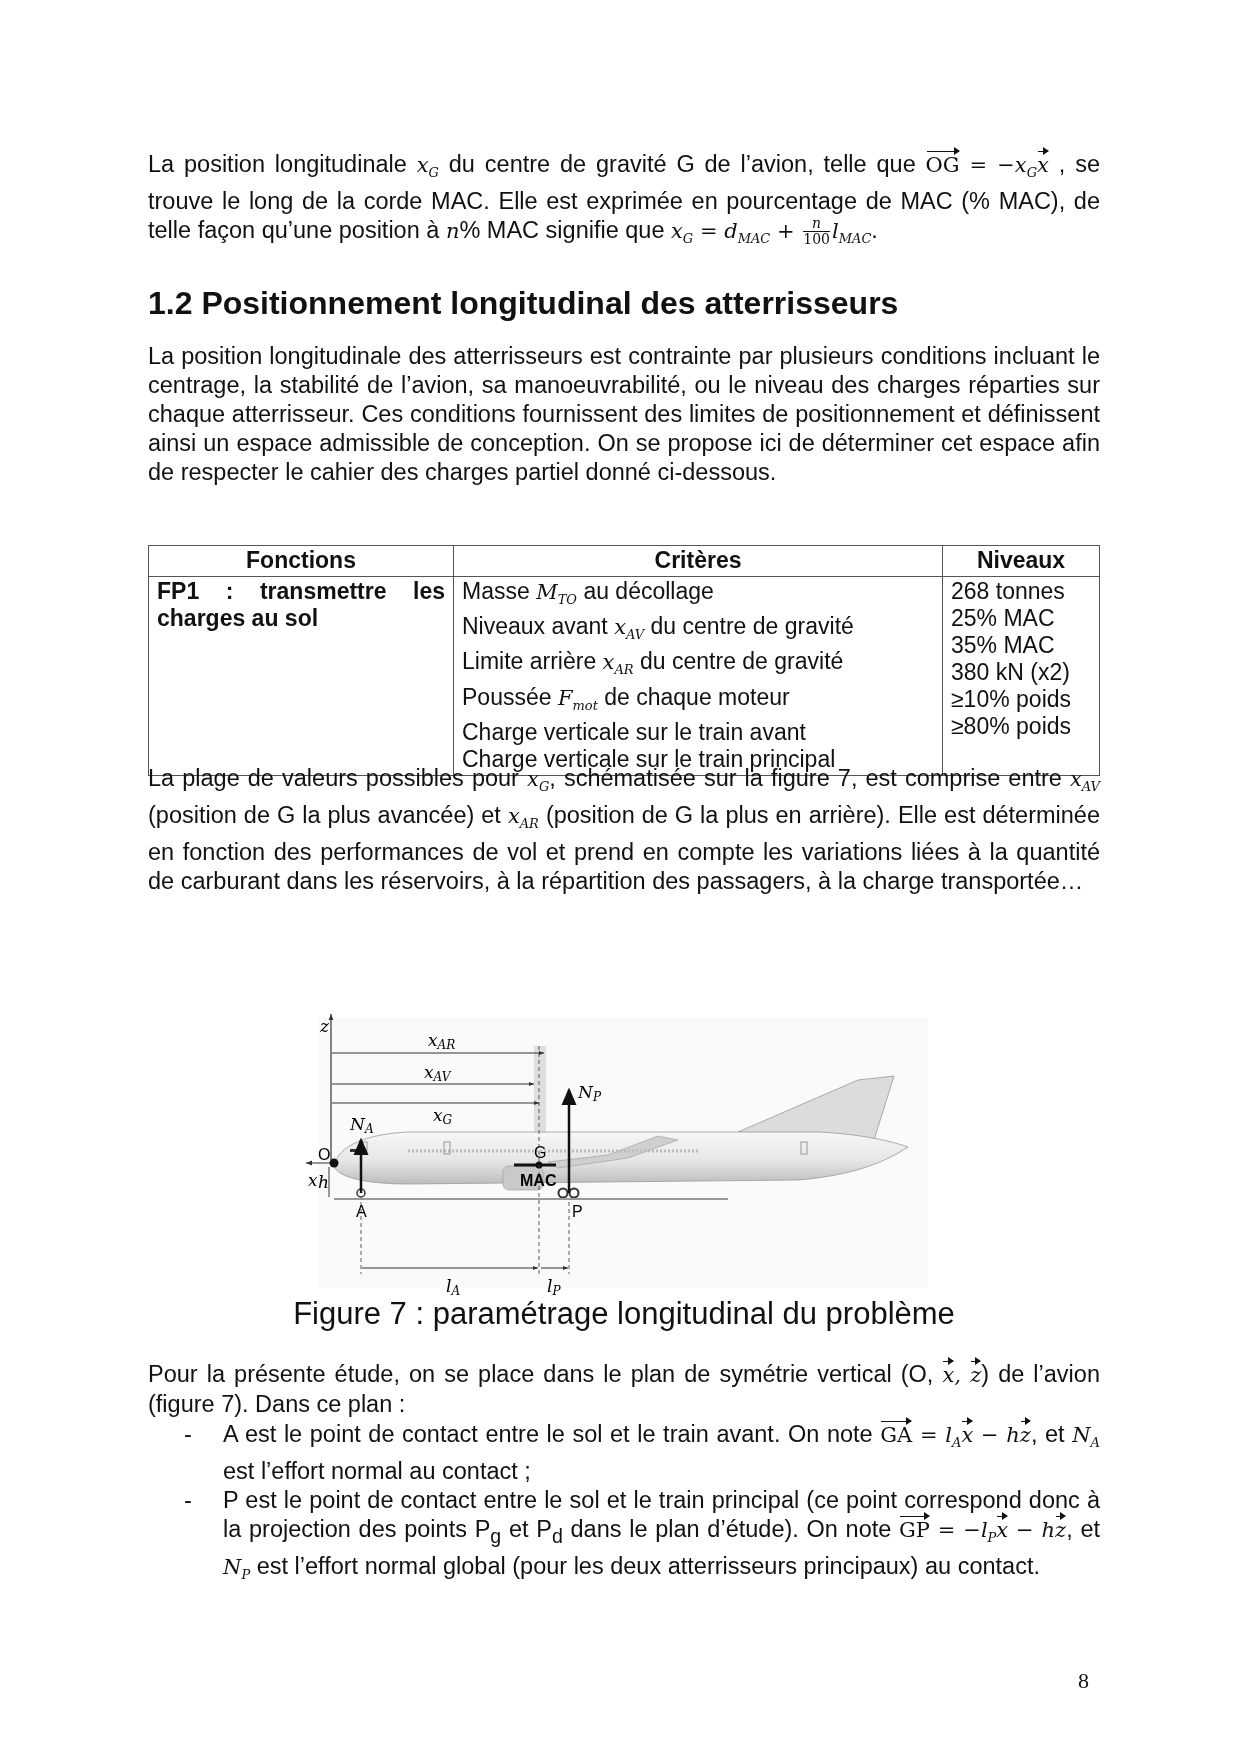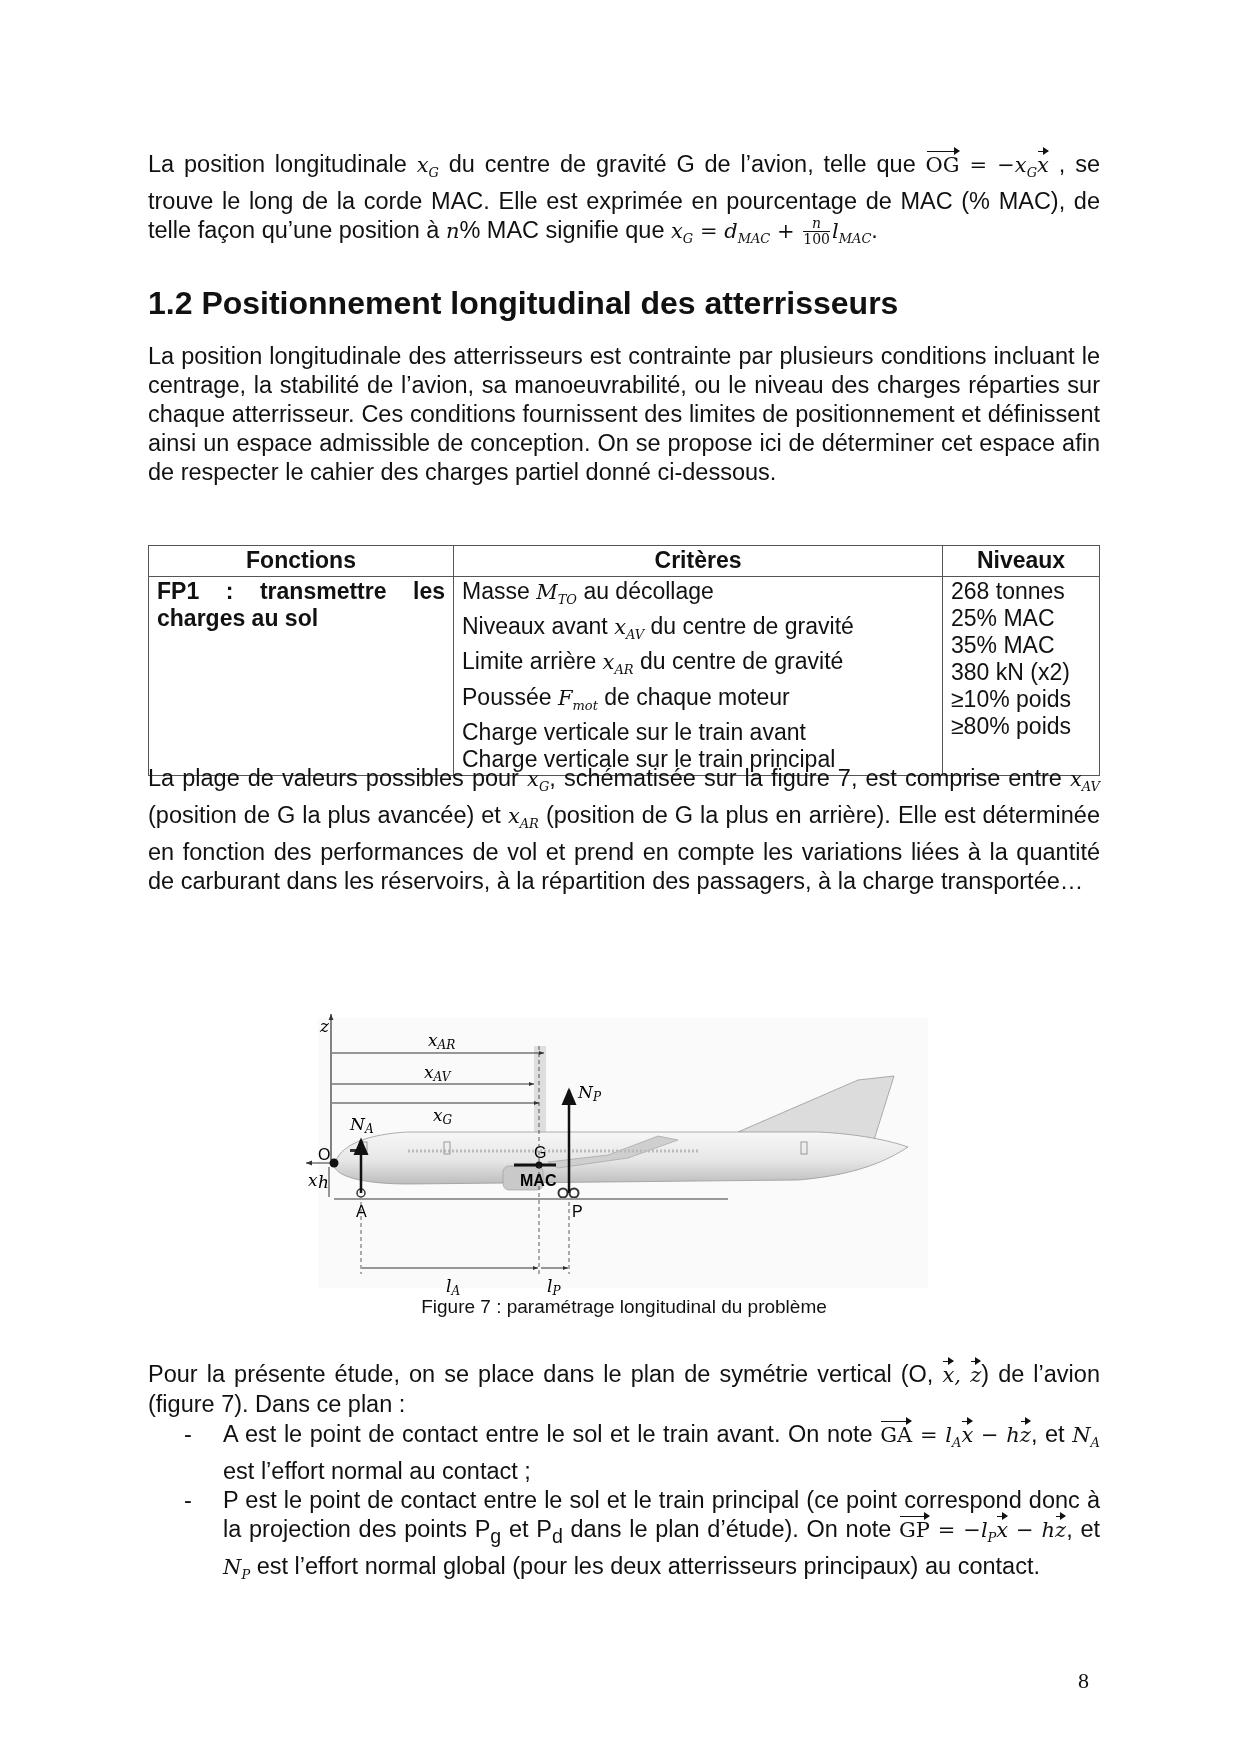--- a/index.html
+++ b/index.html
@@ -21,21 +21,21 @@
   #p2 { position: absolute; top: 192px; left: 0; width: 952px; }
   table.cdc { position: absolute; top: 395px; left: 0; width: 952px; border-collapse: collapse; font-size: 23px; }
   table.cdc th, table.cdc td { border: 1.5px solid #555; padding: 0 8px; vertical-align: top; }
   table.cdc th { font-weight: bold; text-align: center; height: 30px; line-height: 29px; }
   table.cdc td { line-height: 27px; padding-top: 1px; padding-bottom: 2px; }
   .c1 { width: 288px; font-weight: bold; text-align: justify; text-align-last: left; }
   .c3 { width: 140px; }
   .line { display: block; white-space: nowrap; }
   #p3 { position: absolute; top: 614px; left: 0; width: 952px; }
   #fig { position: absolute; top: 860px; left: 150px; width: 640px; height: 290px; }
-  .caption { position: absolute; top: 1146px; left: 0; width: 952px; text-align: center; font-size: 19px; }
+  .caption { position: absolute; top: 1146px; left: 0; width: 952px; text-align: center; font-size: 31px; }
   #p4 { position: absolute; top: 1210px; left: 0; width: 952px; }
   ul.items { position: absolute; top: 1270px; left: 0; width: 952px; margin: 0; padding: 0; list-style: none; }
   ul.items li { position: relative; padding-left: 75px; font-size: 23.5px; line-height: 29px; text-align: justify; margin-bottom: 0; }
   ul.items li .dash { position: absolute; left: 36px; top: 0; }
   .pagenum { position: absolute; left: 1078px; top: 1668px; font-family: "Liberation Serif", serif; font-size: 22px; }
   .lbl { font-family: "Liberation Sans", sans-serif; font-size: 16px; }
   .ml { font-family: "DejaVu Serif", serif; font-style: italic; font-size: 17px; }
 </style>
 </head>
 <body>

